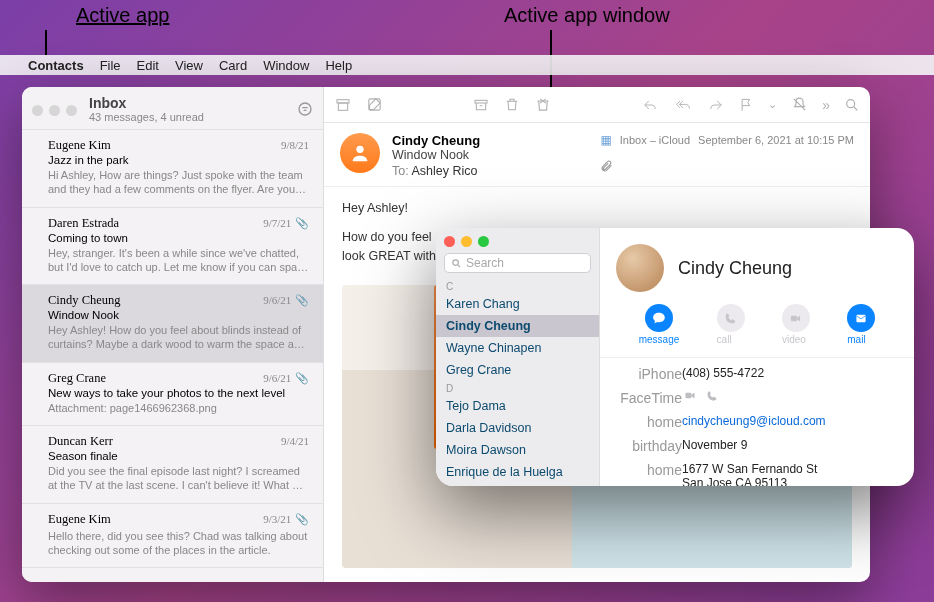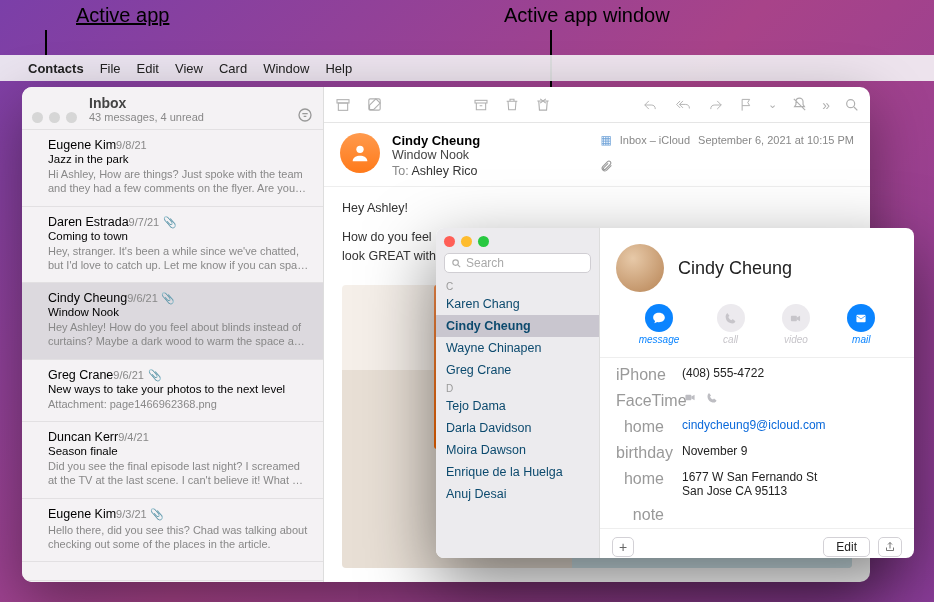--- a/index.html
+++ b/index.html
@@ -14,57 +14,57 @@
 
 .callout { position: absolute; font-size: 20px; color: #000; }
 .callout-app { top: 4px; left: 76px; text-decoration: underline; }
 .callout-win { top: 4px; left: 458px; margin-left: 46px; }
 .lead-line { position: absolute; background: #000; }
 .lead1 { top: 30px; left: 45px; width: 1.5px; height: 25px; }
 .lead2 { top: 30px; left: 550px; width: 1.5px; height: 206px; }
 
 
 .menubar {
-  position: absolute; top: 55px; left: 0; right: 0; height: 26px;
+  position: absolute; top: 55px; left: 0; right: 0; height: 20px;
   background: rgba(245,245,247,0.9);
   display: flex; align-items: center; padding: 0 12px;
   font-size: 13px; gap: 16px;
 }
 .menubar .apple { font-size: 14px; }
 .menubar .bold { font-weight: 600; }
 
 
 .mail-window {
   position: absolute; top: 87px; left: 22px;
   width: 848px; height: 495px;
   background: #fff; border-radius: 10px;
   box-shadow: 0 20px 60px rgba(0,0,0,0.4);
   display: flex; overflow: hidden;
 }
 .ml-sidebar {
   width: 302px; background: #f4f2f4; border-right: 1px solid #ddd;
   display: flex; flex-direction: column;
 }
 .ml-sidebar-hdr {
-  display: flex; align-items: flex-end; padding: 8px 10px 6px;
+  display: flex; align-items: center; padding: 8px 10px 6px;
   border-bottom: 1px solid #e2e0e2;
 }
 .traffic { display: flex; gap: 6px; margin-top: 2px; }
 .tl { width: 11px; height: 11px; border-radius: 50%; background: #d6d6d6; }
 .inbox-titles { margin-left: 12px; flex: 1; }
 .inbox-title { font-weight: 600; font-size: 14px; color: #444; }
 .inbox-sub { font-size: 11px; color: #888; }
 .filter-icon { color: #999; font-size: 15px; }
 .msg-list { overflow-y: auto; flex: 1; }
 .msg {
   padding: 8px 14px 10px 26px; border-bottom: 1px solid #e2e0e2;
   font-size: 11.5px; color: #666; cursor: default; position:relative;
 }
 .msg.sel { background: #dcd9de; }
-.msg-row1 { display: flex; align-items: baseline; }
+.msg-row1 { display: flex; justify-content: space-between; align-items: baseline; font-family: Liberation Serif, serif; }
 .msg-sender { color: #000; font-size: 12.5px; }
 .msg-date { color: #888; font-size: 11px; }
 .msg-subj { color: #000; margin-top: 1px; }
 .msg-prev {
   color: #888; font-size: 11px; line-height: 1.3; margin-top: 2px;
   display: -webkit-box; -webkit-line-clamp: 2; -webkit-box-orient: vertical;
   overflow: hidden;
 }
 .attach-ic { color:#999; font-size:11px; margin-left:4px;}
 
@@ -103,22 +103,22 @@
   background:linear-gradient(#ff914d,#ff6a00); border-radius:3px;
 }
 .ml-image-area::after{
   content:""; position:absolute; right:0; bottom:0; width:55%; height:42%;
   background:#cfe4ea;
 }
 
 
 .contacts-window {
   position: absolute; top: 228px; left: 436px;
-  width: 478px; height: 330px;
-  background: #fff; border-radius: 8px;
+  width: 478px; height: 258px;
+  background: #fff; border-radius: 17px;
   box-shadow: 0 25px 70px rgba(0,0,0,0.5);
   display: flex; overflow: hidden;
 }
 .ct-side {
   width: 164px; background: #ecebee; border-right:1px solid #ddd;
   display:flex; flex-direction:column;
 }
 .ct-top { display:flex; align-items:center; gap:6px; padding:8px 8px 6px;}
 .tl-r{background:#ff5f57;} .tl-y{background:#febc2e;} .tl-g{background:#28c840;}
 .ct-search {
@@ -131,32 +131,32 @@
 .ct-item { padding:4px 10px; font-size:12.5px; color:#0c4a6e; cursor:default;}
 .ct-item.sel { background:#c9c6cf; font-weight:600;}
 .ct-detail { flex:1; display:flex; flex-direction:column; }
 .ct-head { display:flex; align-items:center; gap:14px; padding:16px 16px 8px;}
 .ct-avatar {
   width:48px; height:48px; border-radius:50%;
   background: radial-gradient(circle at 35% 30%, #e7c9a8, #b78455);
 }
 .ct-name { font-size:18px; font-weight:400;}
 .ct-actions { display:flex; justify-content:space-around; padding:4px 20px 12px;}
-.ct-act { text-align:center; font-size:10px;font-style:italic; }
+.ct-act { text-align:left; font-size:10px; }
 .ct-act .circ{
   width:28px; height:28px; border-radius:50%; margin:0 auto 2px;
   display:flex;align-items:center;justify-content:center; font-size:14px;
 }
 .ct-act.on .circ{ background:#0a84ff; color:#fff;}
 .ct-act.on .lbl{ color:#0a84ff;}
 .ct-act.off .circ{ background:#eceaee; color:#c7c5ca;}
 .ct-act.off .lbl{ color:#c7c5ca;}
 .ct-fields { padding:4px 0 0; font-size:12px; border-top:1px solid #eee;}
 .ct-row { display:flex; padding:4px 16px; align-items:flex-start;}
-.ct-label { width:66px; text-align:right; color:#999; font-size:16px; padding-right:18px;}
+.ct-label { width:66px; text-align:right; color:#999; font-size:14px; padding-right:0;}
 .ct-val { flex:1; color:#222;}
 .ct-val a{ color:#0a69da; text-decoration:none;}
 .ft-icons { color:#bdbdc2; font-size:13px; display:flex; gap:8px;}
 .ct-footer {
   margin-top:auto; display:flex; align-items:center;
   padding:8px 12px; border-top:1px solid #eee; gap:8px;
 }
 .ct-plus {
   width:22px; height:20px; border:1px solid #d3d1d6; border-radius:5px;
   display:flex;align-items:center;justify-content:center; color:#666; font-size:14px;

